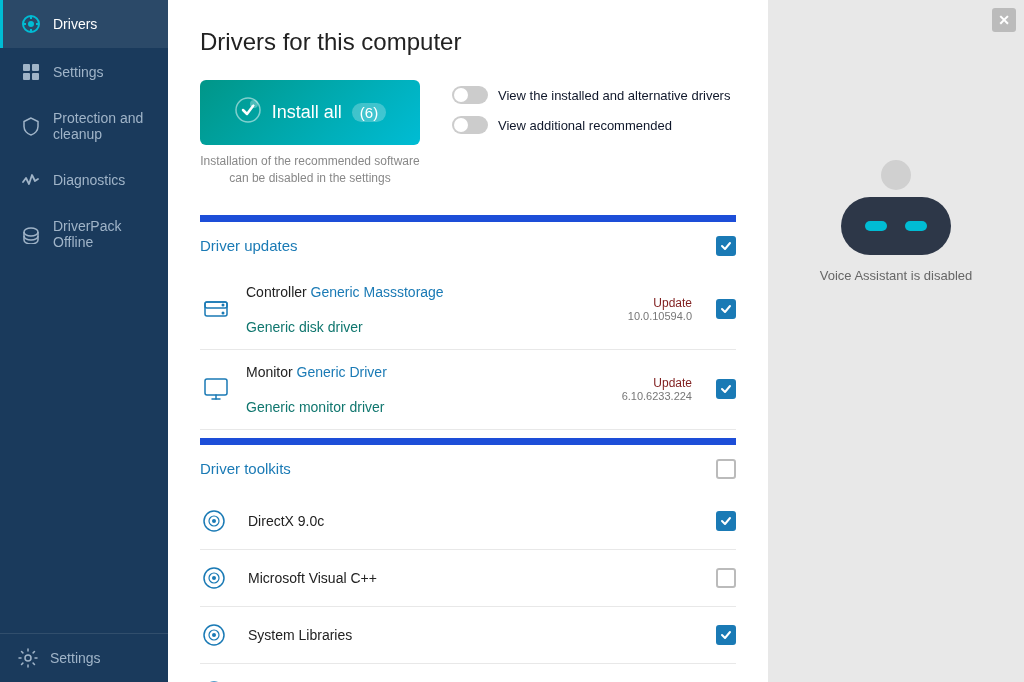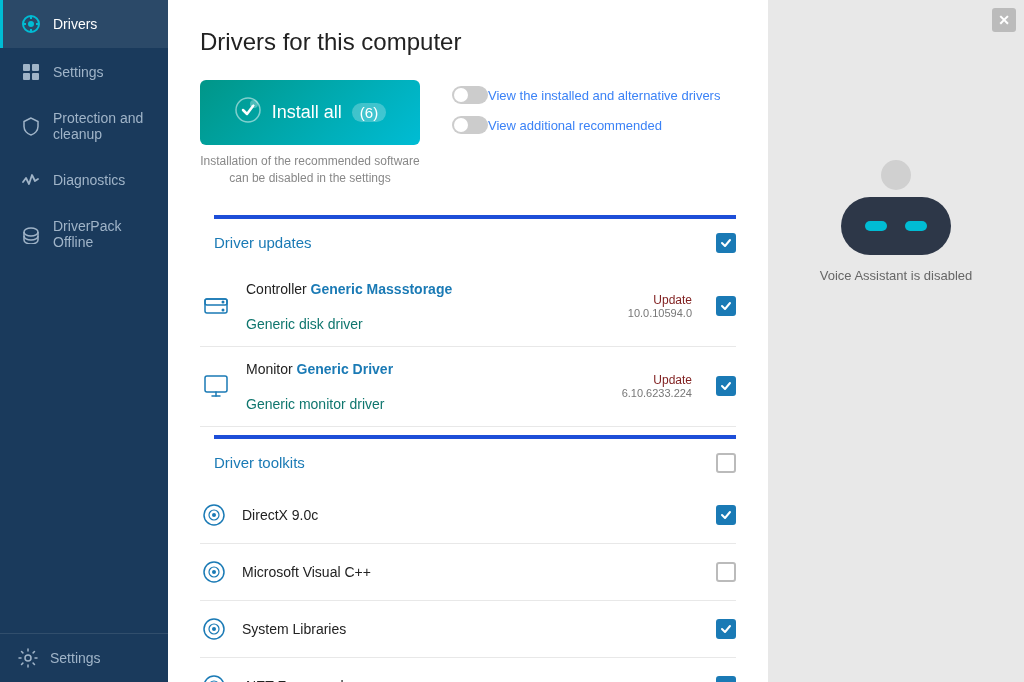--- a/index.html
+++ b/index.html
@@ -126,22 +126,23 @@
 
     .toggle-options {
       display: flex;
       flex-direction: column;
       gap: 12px;
       padding-top: 6px;
     }
     .toggle-row {
       display: flex;
       align-items: center;
+      gap: 10px;
       font-size: 13px;
-      color: #3b82f6;
+      color: #0f172a;
     }
     .toggle {
       width: 36px;
       height: 18px;
       background: #ccc;
       border-radius: 9px;
       position: relative;
       cursor: pointer;
       flex-shrink: 0;
     }
@@ -155,25 +156,24 @@
       background: #fff;
       border-radius: 50%;
     }
 
     
     .section-header {
       display: flex;
       align-items: center;
       justify-content: space-between;
       padding: 14px 0;
-      border-top: 4px solid #1d4ed8;
+      border-top: 7px solid #1d4ed8;
       font-size: 15px;
       color: #1a7ab5;
       font-weight: 500;
-      margin-left: 14px;
     }
 
     
     .driver-row {
       display: flex;
       align-items: center;
       padding: 14px 0;
       border-bottom: 1px solid #e8e8e8;
       gap: 14px;
     }
@@ -188,21 +188,21 @@
     .driver-info {
       flex: 1;
     }
     .driver-name {
       font-size: 14px;
       color: #222;
       font-weight: 400;
     }
     .driver-name .highlight {
       color: #1a7ab5;
-      font-weight: 700;
+      font-weight: 400;
     }
     .driver-sub {
       font-size: 14px;
       color: #0f766e;
       margin-top: 19px;
     }
     .driver-meta {
       text-align: right;
       font-size: 12px;
       color: #555;
@@ -236,21 +236,21 @@
       border-color: #bbb;
     }
     .checkbox svg { display: block; }
 
     
     .toolkit-row {
       display: flex;
       align-items: center;
       padding: 14px 0;
       border-bottom: 1px solid #e8e8e8;
-      gap: 14px;
+      gap: 20px;
     }
     .toolkit-icon {
       width: 28px;
       height: 28px;
       display: flex;
       align-items: center;
       justify-content: center;
       flex-shrink: 0;
     }
     .toolkit-name {

